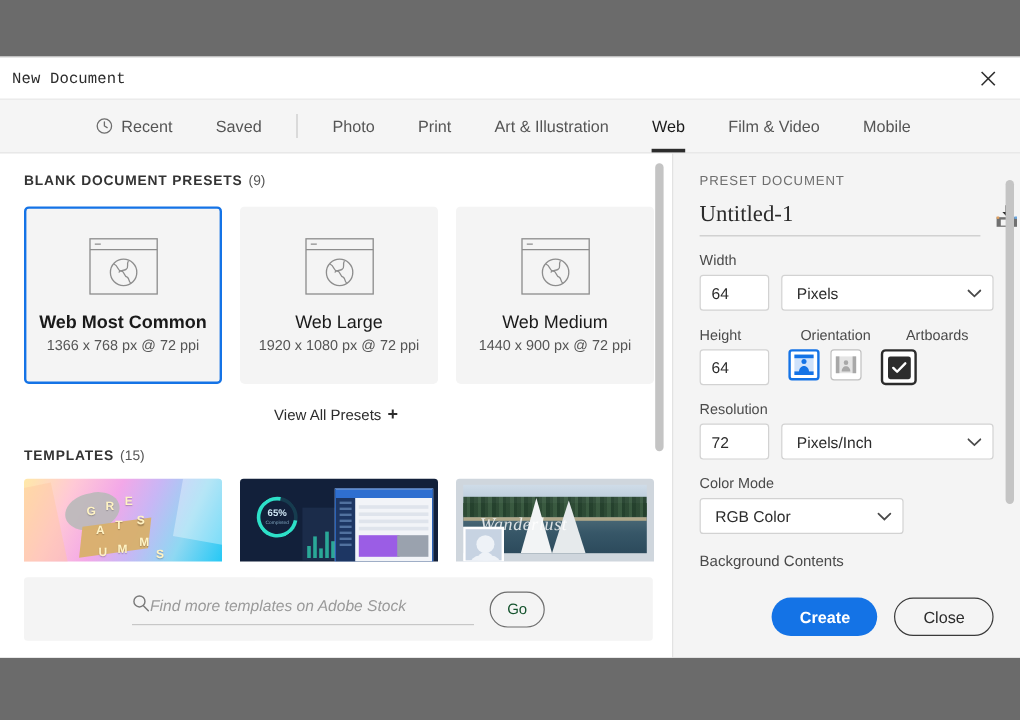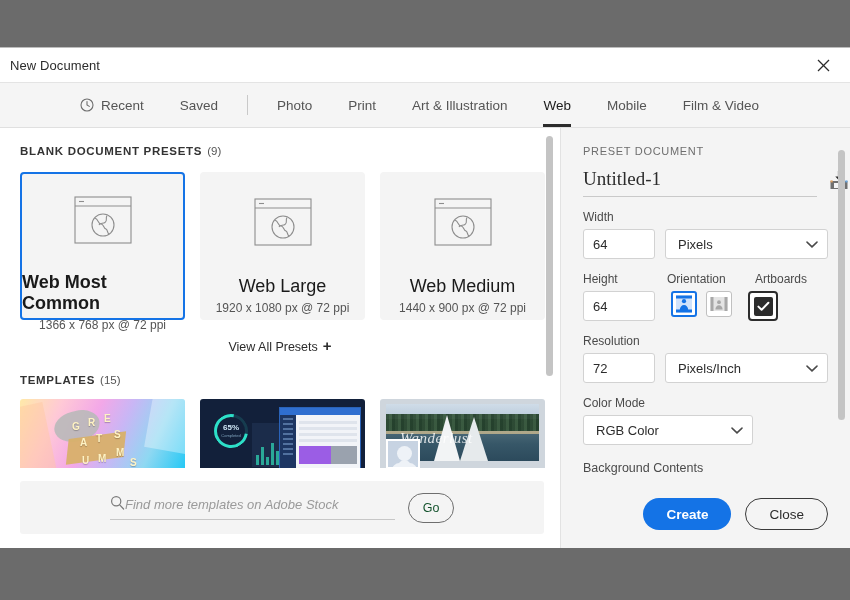--- a/index.html
+++ b/index.html
@@ -13,21 +13,21 @@
   
   .dialog {
     position: absolute; left: 0; top: 47px; width: 850px; height: 501px;
     background: #ffffff; border-top: 1px solid #bdbdbd;
     display: flex; flex-direction: column;
   }
 
   
   .titlebar {
     height: 34px; flex: 0 0 34px; background: #ffffff;
-    display: flex; align-items: center; position: relative;
+    display: flex; align-items: center; position: relative; font-family: Liberation Mono, monospace;
   }
   .titlebar-text { font-size: 13px; color: #2c2c2c; padding-left: 10px; letter-spacing: .1px; }
   .close-btn {
     position: absolute; right: 14px; top: 50%; transform: translateY(-50%);
     width: 26px; height: 26px; display: flex; align-items: center; justify-content: center;
     cursor: pointer; color: #2c2c2c;
   }
   .close-btn svg { display: block; }
 
   
@@ -65,21 +65,21 @@
   .section-head .count { font-weight: 400; color: #555; letter-spacing: 0; margin-left: 5px; }
 
   .preset-row { display: flex; gap: 15px; padding: 15px 0 0 20px; }
   .preset-card {
     width: 165px; height: 148px; background: #f4f4f4; border-radius: 4px;
     display: flex; flex-direction: column; align-items: center; cursor: pointer;
     border: 2px solid transparent; padding-top: 22px;
   }
   .preset-card.selected { border-color: #1473e6; background: #f4f4f4; }
   .preset-thumb { width: 62px; height: 52px; display: flex; align-items: center; justify-content: center; }
-  .preset-name { font-size: 18px; color: #1a1a1a; margin-top: 28px; font-weight: 400; }
+  .preset-name { font-size: 15px; color: #1a1a1a; margin-top: 12px; font-weight: 400; }
   .preset-card.selected .preset-name { font-weight: 700; }
   .preset-dims { font-size: 12px; color: #555; margin-top: 4px; }
 
   .viewall {
     text-align: center; font-size: 12.5px; color: #2c2c2c; padding: 17px 0 0 0;
     cursor: pointer;
   }
   .viewall .plus { font-size: 15px; margin-left: 5px; font-weight: 600; }
 
   .tpl-row { display: flex; gap: 15px; padding: 13px 0 0 20px; }
@@ -201,21 +201,21 @@
     flex: 1 1 auto; border: none; outline: none; background: transparent;
     border-bottom: 1px solid #c9c9c9; font-size: 19px; color: #2c2c2c;
     padding-bottom: 6px; font-family: Liberation Serif, serif;
   }
   .save-icon { width: 24px; height: 24px; margin-bottom: 4px; cursor: pointer; }
 
   .fld-label { font-size: 12px; color: #4a4a4a; margin-top: 13px; margin-bottom: 5px; }
   .row { display: flex; gap: 10px; align-items: flex-start; }
 
   .num-input {
-    width: 72px; height: 30px; background: #fff; border: 1px solid #d2d2d2; border-radius: 3px;
+    width: 58px; height: 30px; background: #fff; border: 1px solid #d2d2d2; border-radius: 3px;
     padding: 0 9px; font-size: 13px; color: #2c2c2c; outline: none;
     font-family: "Liberation Sans", sans-serif;
   }
   .select {
     position: relative; height: 30px; background: #fff; border: 1px solid #d2d2d2;
     border-radius: 3px; display: flex; align-items: center; padding: 0 28px 0 12px;
     font-size: 13px; color: #2c2c2c; cursor: pointer; white-space: nowrap;
   }
   .select .chev { position: absolute; right: 9px; top: 50%; transform: translateY(-50%); }
   .sel-unit { width: 180px; }
@@ -294,24 +294,24 @@
       <div class="tab">
         <span>Print</span>
       </div>
       <div class="tab">
         <span>Art &amp; Illustration</span>
       </div>
       <div class="tab active">
         <span>Web</span>
       </div>
       <div class="tab">
+        <span>Film &amp; Video</span>
+      </div>
+      <div class="tab">
         <span>Mobile</span>
-      </div>
-      <div class="tab">
-        <span>Film &amp; Video</span>
       </div>
     </div>
 
     <div class="body">
 
       <div class="left">
         <div class="left-scrollarea">
 
           <div class="section-head">
             <span>BLANK DOCUMENT PRESETS</span><span class="count">(9)</span>

